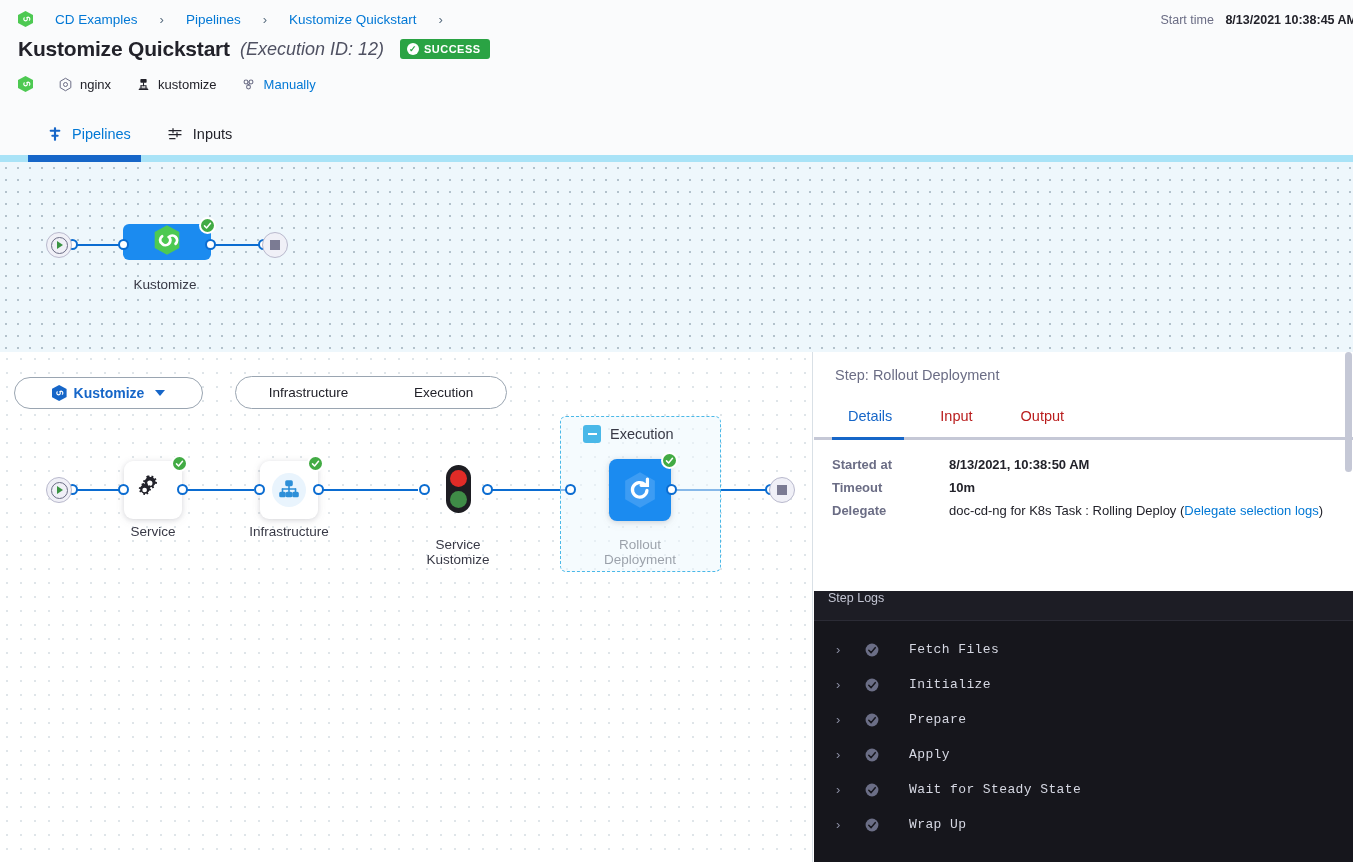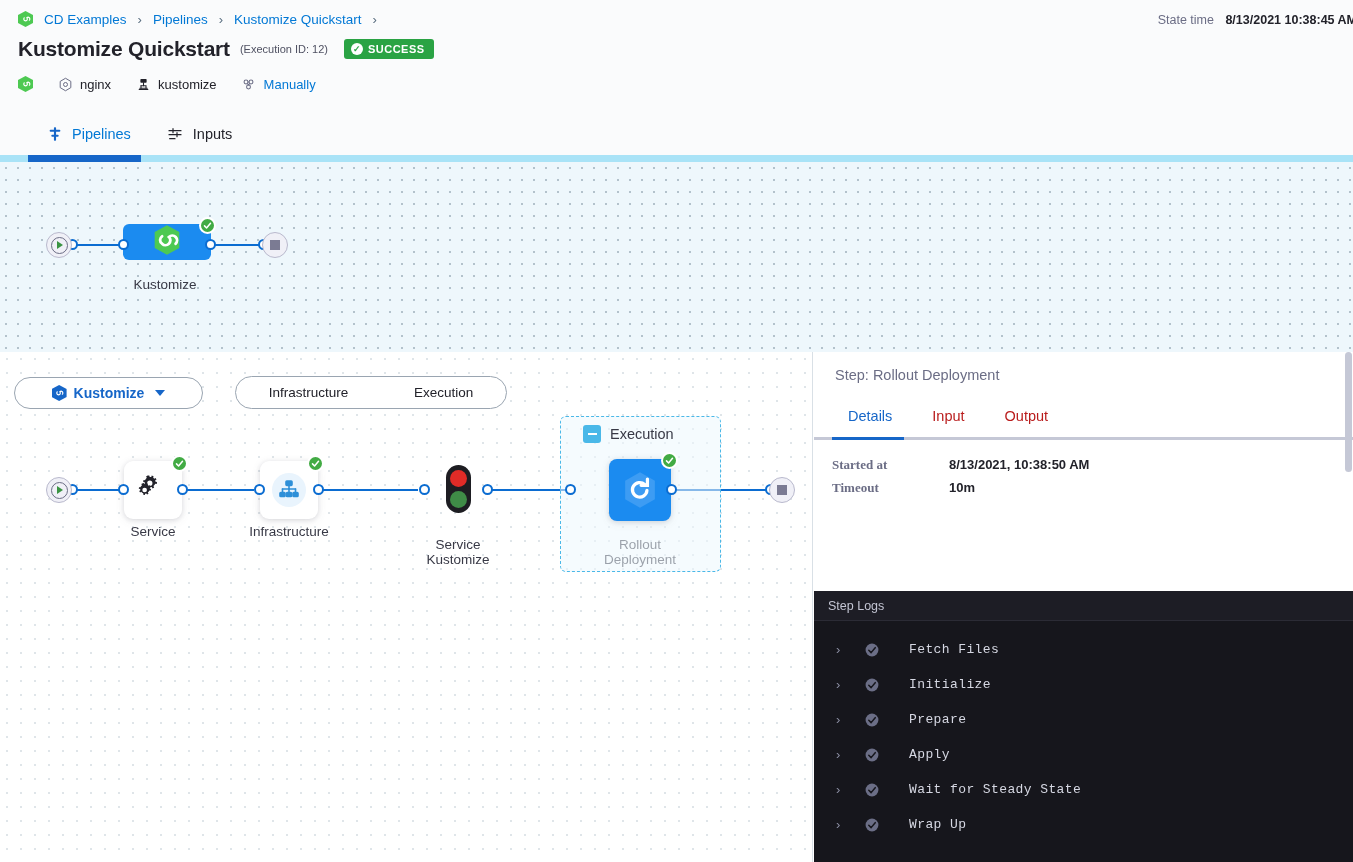--- a/index.html
+++ b/index.html
@@ -12,39 +12,39 @@
   #app { position: relative; width: 1353px; height: 862px; }
 
   
   .header {
     position: absolute; top: 0; left: 0; width: 1353px; height: 158px;
     background: #fafbfc;
     border-bottom: 1px solid #e8ebf0;
   }
   .breadcrumb {
     position: absolute; left: 18px; top: 11px;
-    display: flex; align-items: center; gap: 11px;
+    display: flex; align-items: center; gap: 22px;
     font-size: 13.5px;
   }
   .bc-link { color: #0278d5; cursor: pointer; white-space: nowrap; }
   .bc-sep { color: #5a6e80; font-size: 13px; }
   .hex-green {
     width: 15px; height: 16px; flex: 0 0 15px;
     background: #4dc952;
     clip-path: polygon(50% 0%, 100% 25%, 100% 75%, 50% 100%, 0% 75%, 0% 25%);
     display: inline-flex; align-items: center; justify-content: center;
   }
   .hex-green svg { width: 10px; height: 10px; }
 
   .title-row {
     position: absolute; left: 18px; top: 37px;
     display: flex; align-items: center; gap: 10px;
   }
   .page-title { font-size: 21px; font-weight: 700; color: #22222a; letter-spacing: -0.2px; }
-  .exec-id { font-size: 11px; color: #4f5162; }
+  .exec-id { font-size: 18px; color: #4f5162; font-style: italic; }
   .badge-success {
     display: inline-flex; align-items: center; gap: 5px;
     background: #2aa344; color: #ffffff;
     font-size: 11px; font-weight: 700; letter-spacing: 0.5px;
     padding: 4px 9px 4px 7px; border-radius: 3px; margin-left: 6px;
   }
   .badge-success .tick {
     width: 12px; height: 12px; border-radius: 50%;
     background: #ffffff; color: #2aa344;
     font-size: 9px; line-height: 12px; text-align: center; font-weight: 900;
@@ -186,38 +186,38 @@
   
   .tgraph { position: absolute; left: 0; top: 0; width: 813px; height: 190px; }
   .tnode {
     position: absolute; left: 123px; top: 227px; width: 88px; height: 36px;
     background: #1b8bf0; border-radius: 6px; display: flex; align-items: center; justify-content: center;
   }
 
   
   .rpanel { position: absolute; left: 814px; top: 0; width: 539px; height: 510px; background: #ffffff; }
   .step-title { position: absolute; left: 21px; top: 15px; font-size: 14.5px; color: #6b6d85; font-weight: 400; }
-  .rtabs { position: absolute; left: 18px; top: 48px; display: flex; gap: 8px; }
+  .rtabs { position: absolute; left: 18px; top: 48px; display: flex; gap: 16px; }
   .rtab { font-size: 14.5px; color: #b91c1c; padding: 8px 16px 12px; cursor: pointer; }
   .rtab.active { color: #1666c8; }
   .rtabs-line { position: absolute; left: 0; top: 85px; width: 539px; height: 3px; background: #c5c8d6; }
   .rtab-ind { position: absolute; left: 18px; top: 85px; width: 72px; height: 3px; background: #1666c8; }
 
   .details { position: absolute; left: 18px; top: 105px; width: 510px; font-size: 13px; }
   .drow { display: flex; margin-bottom: 7px; line-height: 16px; }
-  .dkey { width: 117px; color: #6b6d85; font-weight: 700; flex: 0 0 117px; font-family: Liberation Serif, serif; }
+  .dkey { width: 117px; color: #6b6d85; font-weight: 700; flex: 0 0 117px; }
   .dval { color: #22222a; font-weight: 700; }
   .dval .dlink { color: #0278d5; font-weight: 400; cursor: pointer; }
   .dval .dplain { font-weight: 400; }
 
   
   .logs { position: absolute; left: 814px; top: 239px; width: 539px; height: 271px; background: #16161c; }
   .logs-head {
     height: 30px; background: #1d1d25; border-bottom: 1px solid #2b2b35;
-    display: flex; align-items: center; padding-left: 14px;
+    display: flex; align-items: flex-start; padding-left: 14px;
     font-size: 12.5px; color: #c3c5d3;
   }
   .log-list { padding-top: 11px; }
   .log-row { display: flex; align-items: center; height: 35px; padding-left: 22px; cursor: pointer; }
   .log-chev { width: 16px; color: #8c8fa4; font-size: 13px; flex: 0 0 16px; }
   .log-status { width: 14px; height: 14px; margin-left: 13px; flex: 0 0 14px; }
   .log-status svg { width: 14px; height: 14px; display: block; }
   .log-name {
     margin-left: 30px; font-family: "Liberation Mono", "DejaVu Sans Mono", monospace;
     font-size: 13px; color: #d6d8e3; letter-spacing: 0.4px;
@@ -294,21 +294,21 @@
             <circle cx="16" cy="8" r="3.1"></circle>
             <circle cx="12" cy="16" r="3.1"></circle>
             <path d="M10.4 10.2 L12 13.2 M13.6 10.2 L12 13.2 M11 8 L13 8"></path>
           </svg>
         </span>
         <span>Manually</span>
       </span>
     </div>
 
     <div class="starttime">
-      <span class="lbl">State time</span>
+      <span class="lbl">Start time</span>
       <span class="val">8/13/2021 10:38:45 AM</span>
     </div>
 
     <div class="tabs">
       <div class="tab active">
         <span class="ticon">
           <svg viewBox="0 0 24 24" fill="#1666c8">
             <rect x="10.4" y="2" width="3.2" height="20" rx="1"></rect>
             <rect x="4" y="5.5" width="16" height="3" rx="1.3"></rect>
             <rect x="6.5" y="13" width="11" height="3" rx="1.3"></rect>
@@ -509,20 +509,24 @@
 
       <div class="details">
         <div class="drow">
           <span class="dkey">Started at</span>
           <span class="dval">8/13/2021, 10:38:50 AM</span>
         </div>
         <div class="drow">
           <span class="dkey">Timeout</span>
           <span class="dval">10m</span>
         </div>
+        <div class="drow">
+          <span class="dkey">Delegate</span>
+          <span class="dval"><span class="dplain">doc-cd-ng for K8s Task : Rolling Deploy (</span><span class="dlink">Delegate selection logs</span><span class="dplain">)</span></span>
+        </div>
       </div>
     </div>
 
     <div class="logs">
       <div class="logs-head">
         <span>Step Logs</span>
       </div>
       <div class="log-list">
 
         <div class="log-row">

